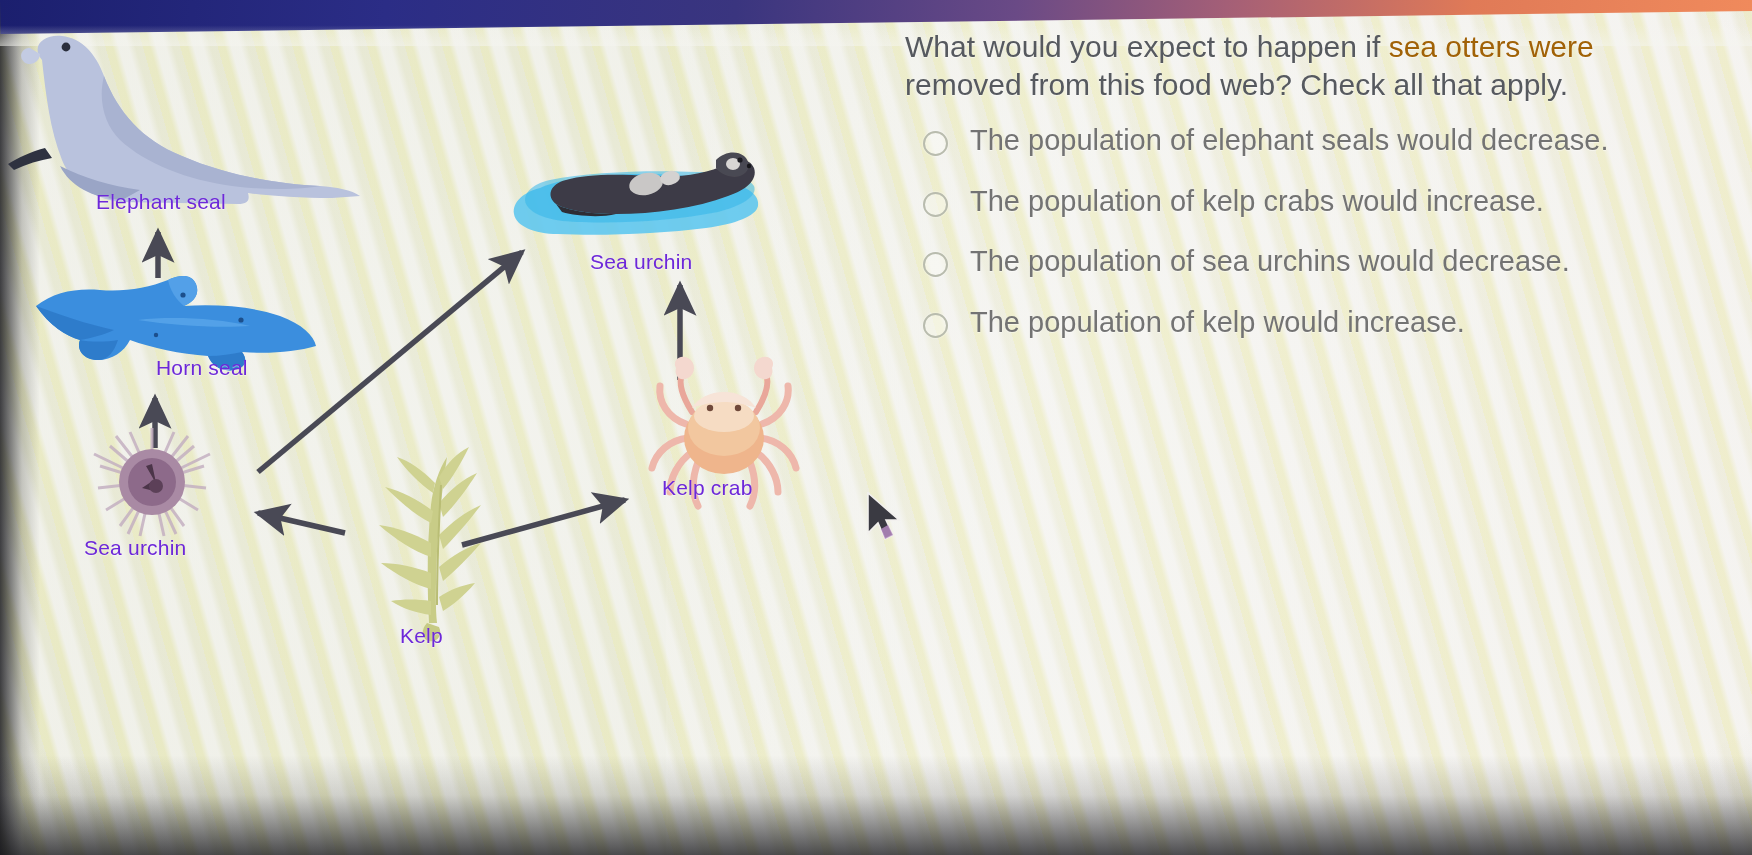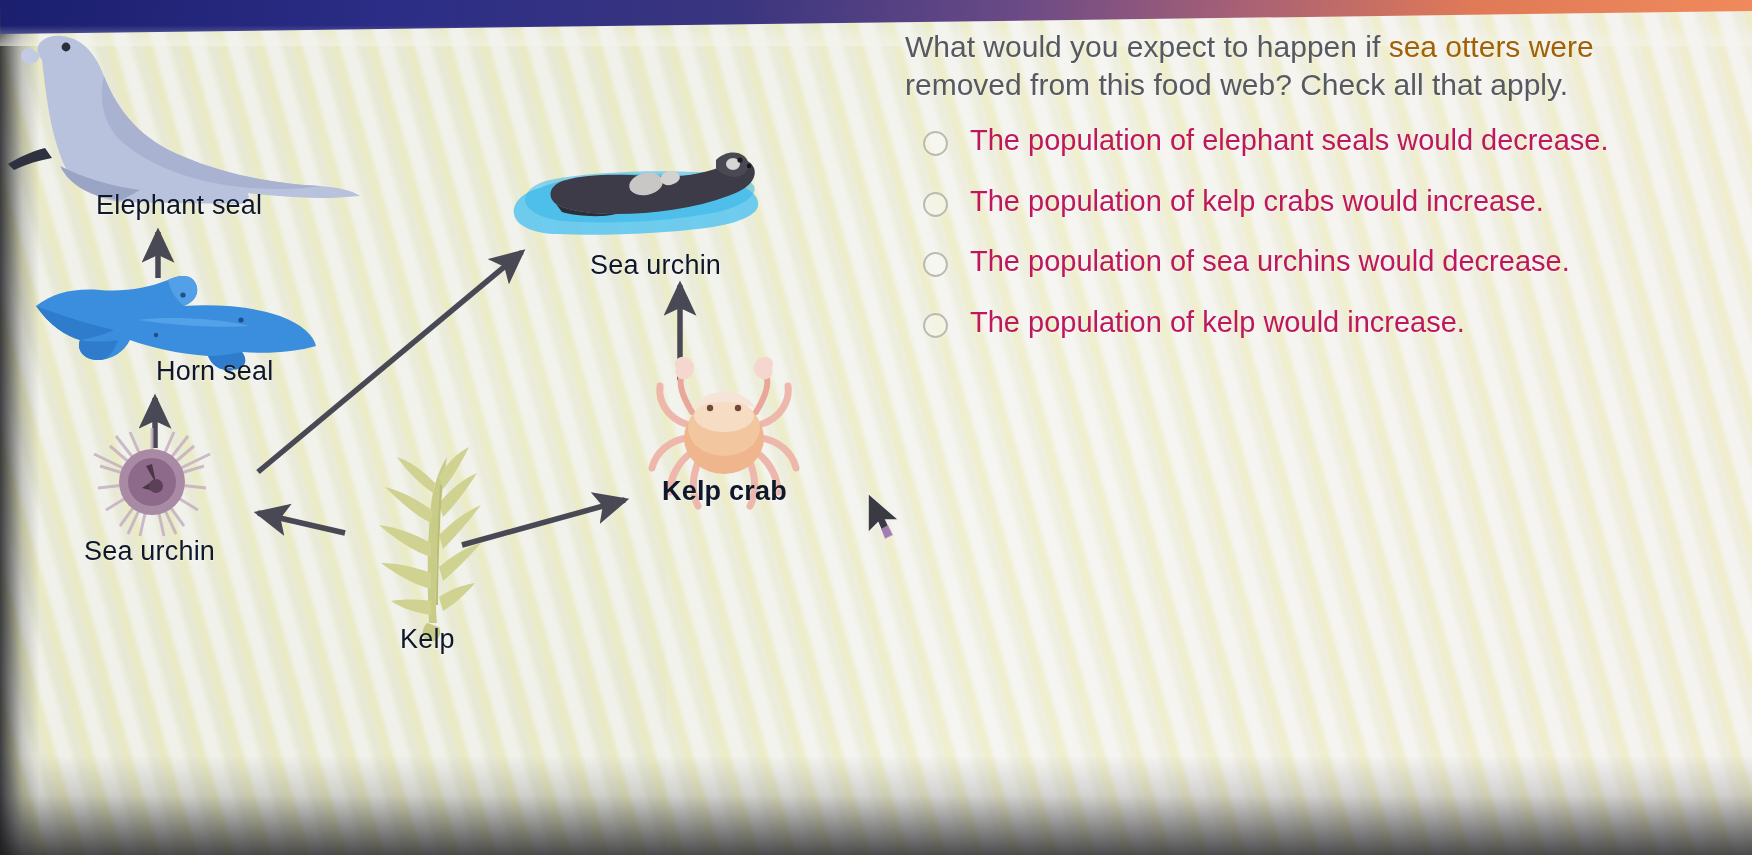--- a/index.html
+++ b/index.html
@@ -96,22 +96,22 @@
   }
 
   
   #diagram {
     position: absolute;
     inset: 0;
     z-index: 10;
   }
   .node-label {
     position: absolute;
-    color: #0f172a;
-    font-size: 27px;
+    color: #6d28d9;
+    font-size: 21px;
     font-weight: 500;
     letter-spacing: .2px;
     white-space: nowrap;
     text-shadow: 0 1px 1px rgba(255,255,255,.55);
   }
 
   
   #question-panel {
     position: absolute;
     left: 905px;
@@ -139,21 +139,21 @@
     flex: 0 0 auto;
     width: 21px;
     height: 21px;
     margin-top: 8px;
     border: 2.5px solid #b9bcae;
     border-radius: 50%;
     background: rgba(250,250,243,.5);
     box-shadow: 0 0 2px rgba(255,255,255,.8);
   }
   .option-label {
-    color: #be185d;
+    color: #737373;
     font-size: 29px;
     line-height: 1.2;
     font-weight: 500;
     white-space: nowrap;
     text-shadow: 0 1px 1px rgba(255,255,255,.5);
   }
 
   
   #cursor {
     position: absolute;
@@ -335,21 +335,21 @@
         <circle cx="52" cy="26" r="3.2" fill="#6f4a3a"></circle>
         <circle cx="80" cy="26" r="3.2" fill="#6f4a3a"></circle>
       </g>
     </svg>
 
     <div class="node-label" style="left:96px;  top:190px;">Elephant seal</div>
     <div class="node-label" style="left:156px; top:356px;">Horn seal</div>
     <div class="node-label" style="left:84px;  top:536px;">Sea urchin</div>
     <div class="node-label" style="left:400px; top:624px;">Kelp</div>
     <div class="node-label" style="left:590px; top:250px;">Sea urchin</div>
-    <div class="node-label" style="left:662px; top:476px;font-weight:bold;">Kelp crab</div>
+    <div class="node-label" style="left:662px; top:476px;">Kelp crab</div>
   </div>
 
   <div id="question-panel">
 
     <p class="q-text"><span>What would you expect to happen if </span><span class="hl">sea otters were</span>
       <span>removed from this food web? Check all that apply.</span>
     </p>
 
     <div class="option-row">
       <span class="radio"></span>

